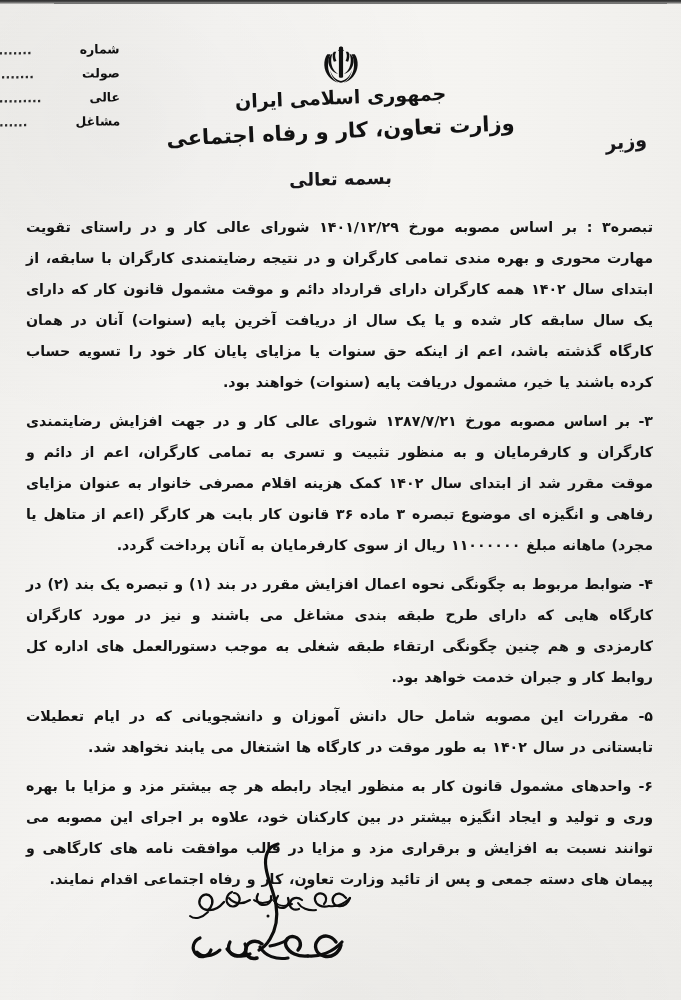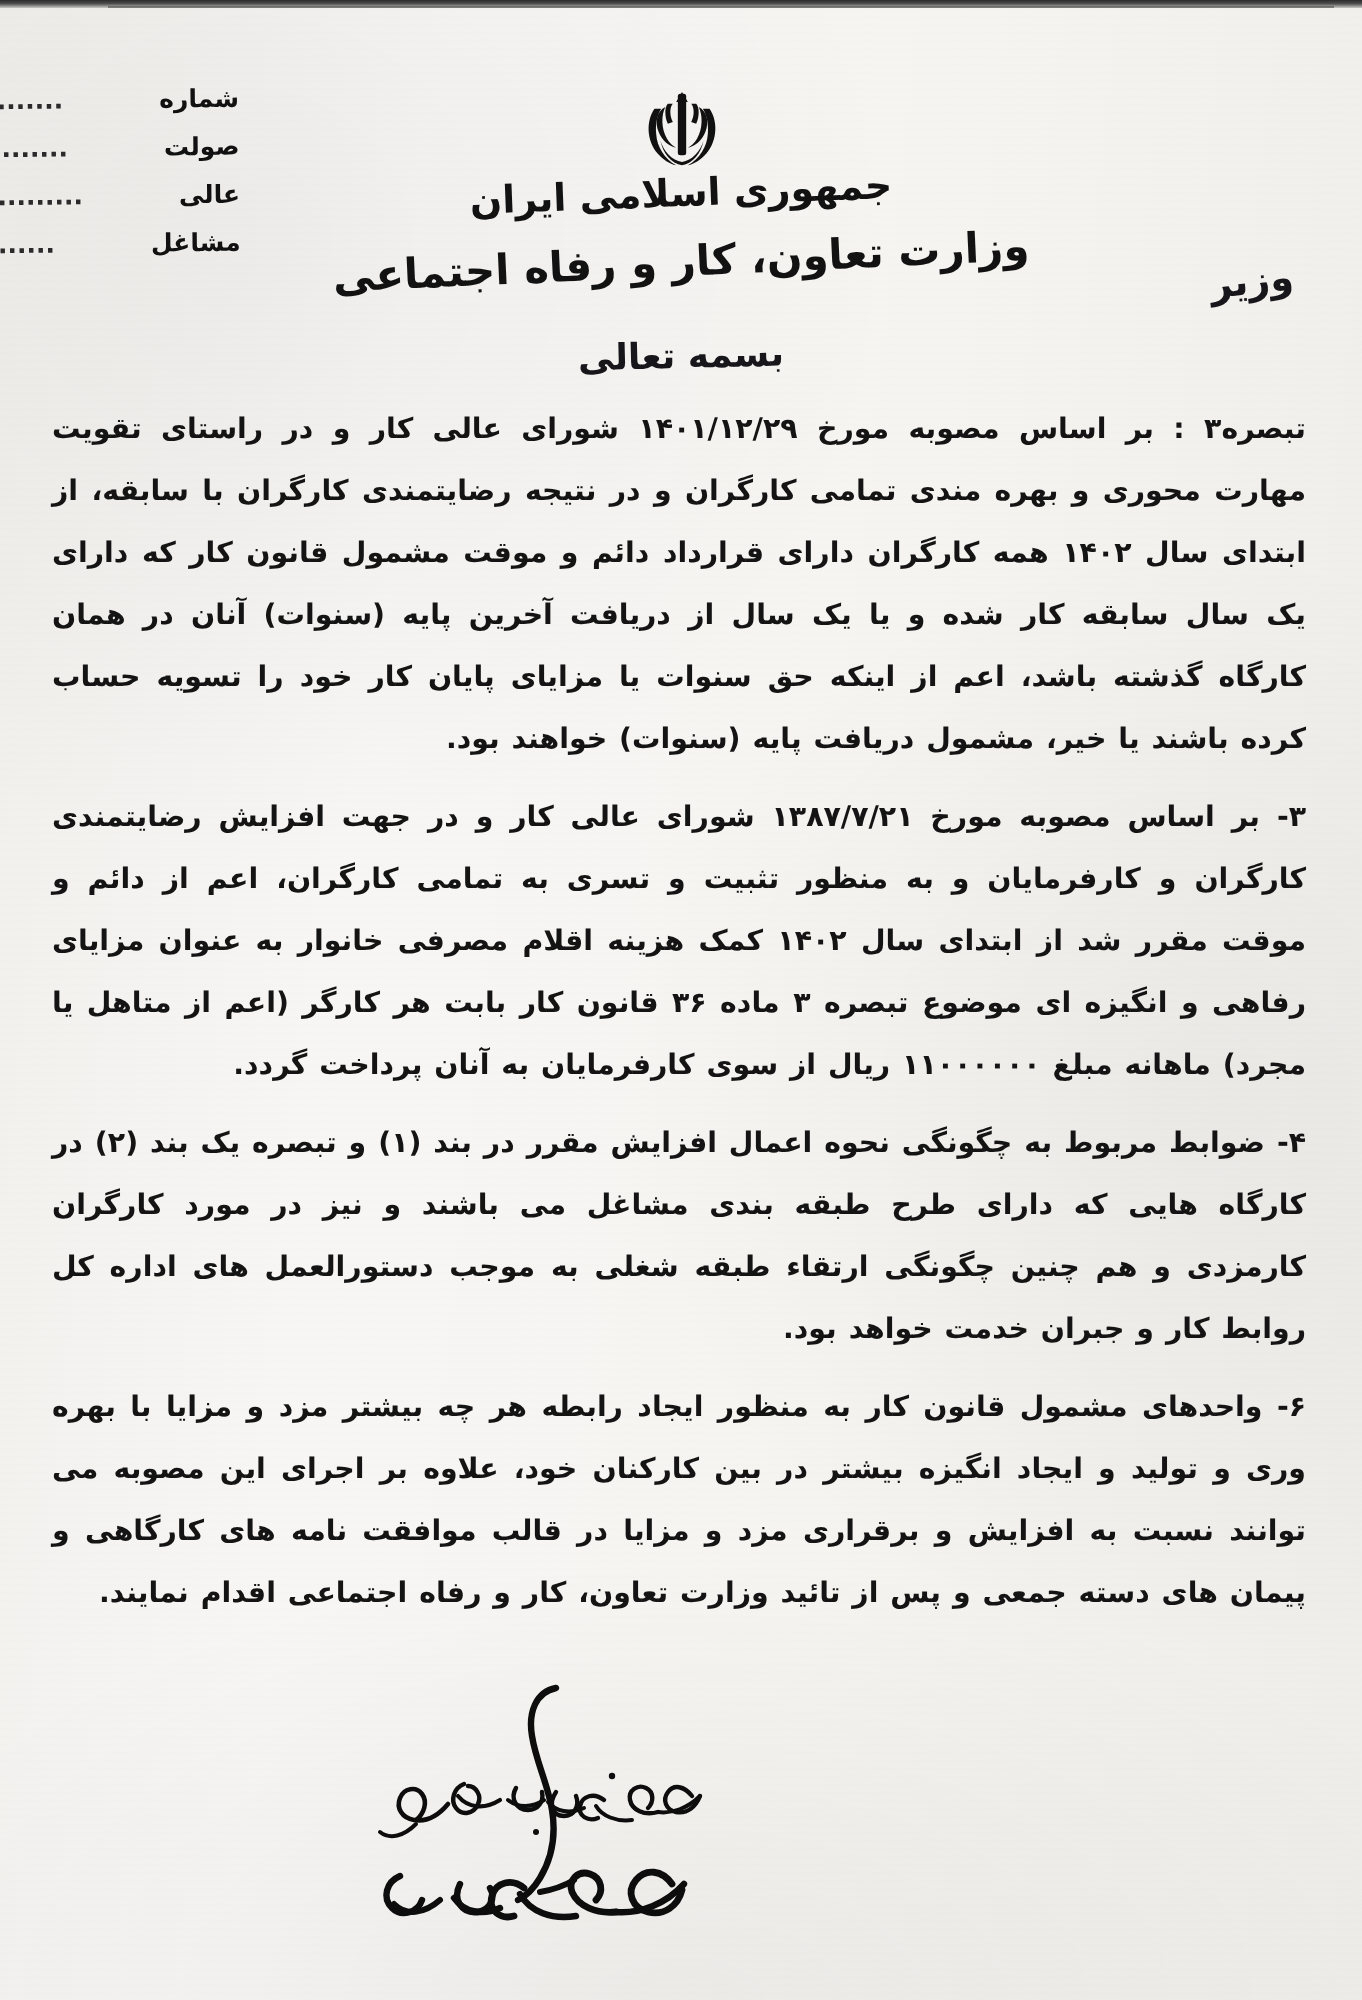--- a/index.html
+++ b/index.html
@@ -147,21 +147,21 @@
     text-align: center;
     font-size: 18px;
     font-weight: 700;
     letter-spacing: -0.5px;
     transform: rotate(-1.4deg);
   }
 
   
   .body-text {
     position: absolute;
-    top: 200px;
+    top: 212px;
     right: 28px;
     left: 26px;
     direction: rtl;
     text-align: justify;
     text-align-last: right;
     font-size: 14.2px;
     line-height: 31px;
     font-weight: 600;
     color: #141414;
     word-spacing: 1px;
@@ -244,20 +244,21 @@
 
   <div class="org-line org-country">جمهوری اسلامی ایران</div>
   <div class="org-line org-ministry">وزارت تعاون، کار و رفاه اجتماعی</div>
   <div class="minister-label">وزیر</div>
   <div class="basmala">بسمه تعالی</div>
 
   <div class="body-text">
     <p class="para">تبصره۳ : بر اساس مصوبه مورخ ۱۴۰۱/۱۲/۲۹ شورای عالی کار و در راستای تقویت مهارت محوری و بهره مندی تمامی کارگران و در نتیجه رضایتمندی کارگران با سابقه، از ابتدای سال ۱۴۰۲ همه کارگران دارای قرارداد دائم و موقت مشمول قانون کار که دارای یک سال سابقه کار شده و یا یک سال از دریافت آخرین پایه (سنوات) آنان در همان کارگاه گذشته باشد، اعم از اینکه حق سنوات یا مزایای پایان کار خود را تسویه حساب کرده باشند یا خیر، مشمول دریافت پایه (سنوات) خواهند بود.</p>
     <p class="para">۳- بر اساس مصوبه مورخ ۱۳۸۷/۷/۲۱ شورای عالی کار و در جهت افزایش رضایتمندی کارگران و کارفرمایان و به منظور تثبیت و تسری به تمامی کارگران، اعم از دائم و موقت مقرر شد از ابتدای سال ۱۴۰۲ کمک هزینه اقلام مصرفی خانوار به عنوان مزایای رفاهی و انگیزه ای موضوع تبصره ۳ ماده ۳۶ قانون کار بابت هر کارگر (اعم از متاهل یا مجرد) ماهانه مبلغ ۱۱۰۰۰۰۰۰ ریال از سوی کارفرمایان به آنان پرداخت گردد.</p>
     <p class="para">۴- ضوابط مربوط به چگونگی نحوه اعمال افزایش مقرر در بند (۱) و تبصره یک بند (۲) در کارگاه هایی که دارای طرح طبقه بندی مشاغل می باشند و نیز در مورد کارگران کارمزدی و هم چنین چگونگی ارتقاء طبقه شغلی به موجب دستورالعمل های اداره کل روابط کار و جبران خدمت خواهد بود.</p>
+    <p class="para">۵- مقررات این مصوبه شامل حال دانش آموزان و دانشجویانی که در ایام تعطیلات تابستانی در سال ۱۴۰۲ به طور موقت در کارگاه ها اشتغال می یابند نخواهد شد.</p>
     <p class="para">۶- واحدهای مشمول قانون کار به منظور ایجاد رابطه هر چه بیشتر مزد و مزایا با بهره وری و تولید و ایجاد انگیزه بیشتر در بین کارکنان خود، علاوه بر اجرای این مصوبه می توانند نسبت به افزایش و برقراری مزد و مزایا در قالب موافقت نامه های کارگاهی و پیمان های دسته جمعی و پس از تائید وزارت تعاون، کار و رفاه اجتماعی اقدام نمایند.</p>
   </div>
 
   <div class="signature">
     <span class="sr-only">سید صولت مرتضوی</span>
     <svg class="sig-svg" viewBox="0 0 260 130" aria-hidden="true">
       <g fill="none" stroke="#0d0d0d" stroke-linecap="round" stroke-linejoin="round">
 
         <path d="M128 6 c-10 2 -14 12 -12 24 c2 13 8 24 10 37 c2 12 0 24 -6 34 c-3 5 -7 9 -11 11" stroke-width="3.2"></path>
         <path d="M120 108 c6 -1 12 -3 17 -6" stroke-width="3"></path>

